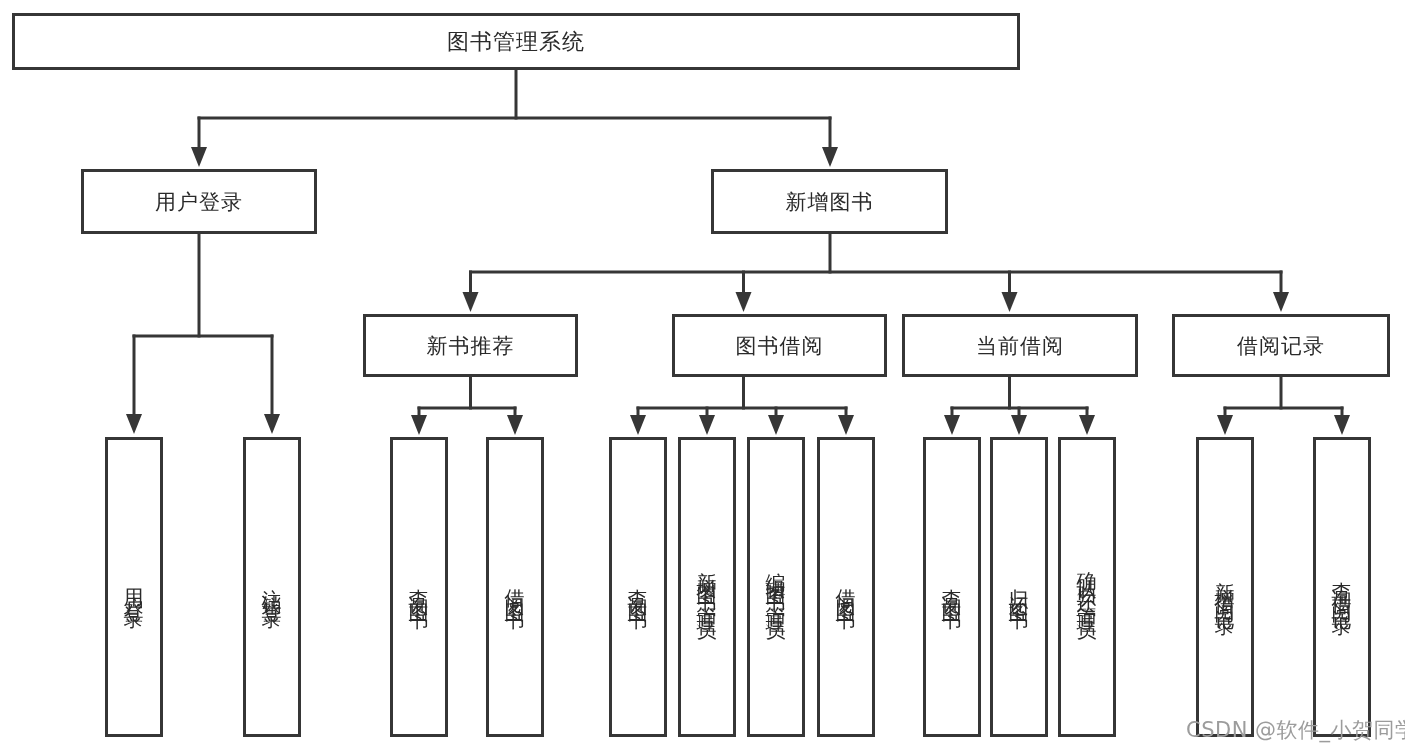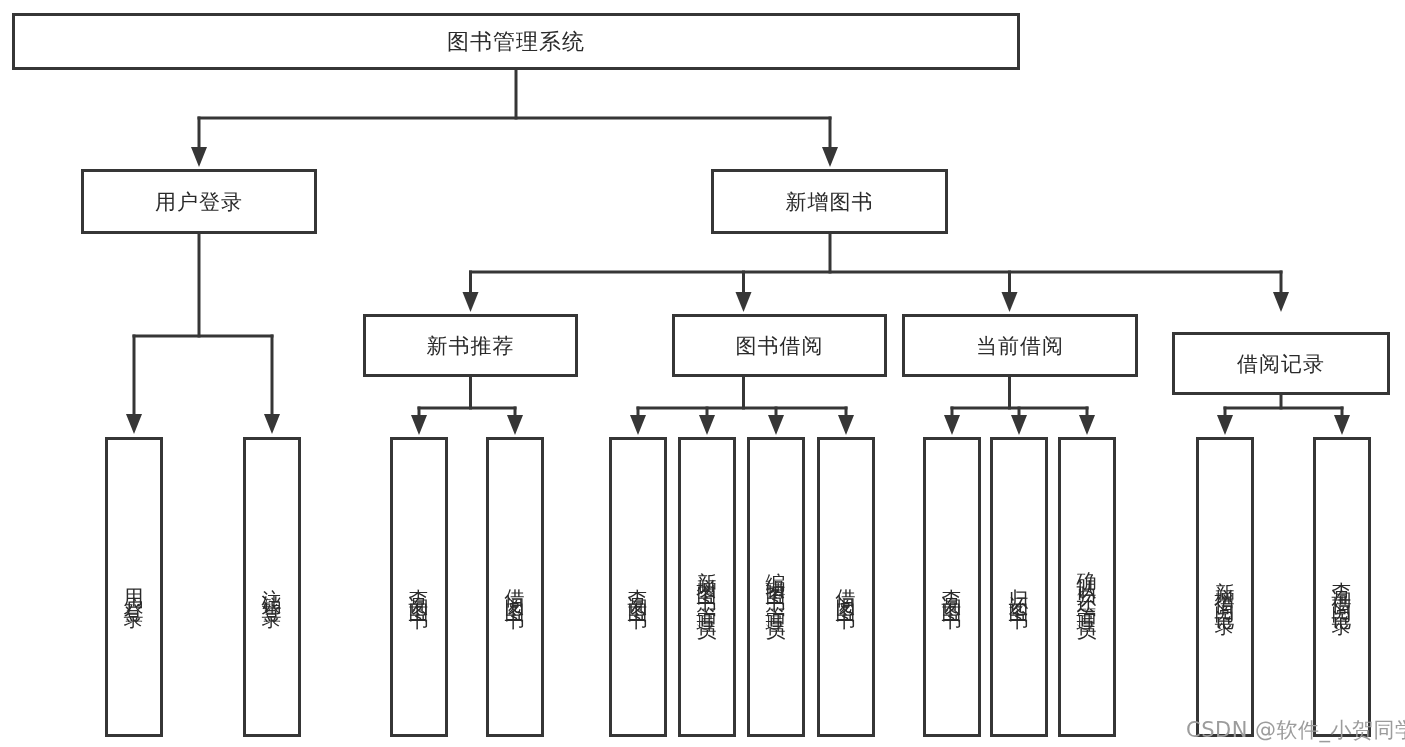--- a/index.html
+++ b/index.html
@@ -161,21 +161,21 @@
 
   <div class="node" style="left:363px;top:314px;width:215px;height:63px">
     <span class="h-label">新书推荐</span>
   </div>
   <div class="node" style="left:672px;top:314px;width:215px;height:63px">
     <span class="h-label">图书借阅</span>
   </div>
   <div class="node" style="left:902px;top:314px;width:236px;height:63px">
     <span class="h-label">当前借阅</span>
   </div>
-  <div class="node" style="left:1172px;top:332px;width:218px;height:63px">
+  <div class="node" style="left:1172px;top:314px;width:218px;height:63px">
     <span class="h-label">借阅记录</span>
   </div>
 
   <div class="node leaf" style="left:105px">
     <span class="v-label">用户登录</span>
   </div>
   <div class="node leaf" style="left:243px">
     <span class="v-label">注销登录</span>
   </div>
 

